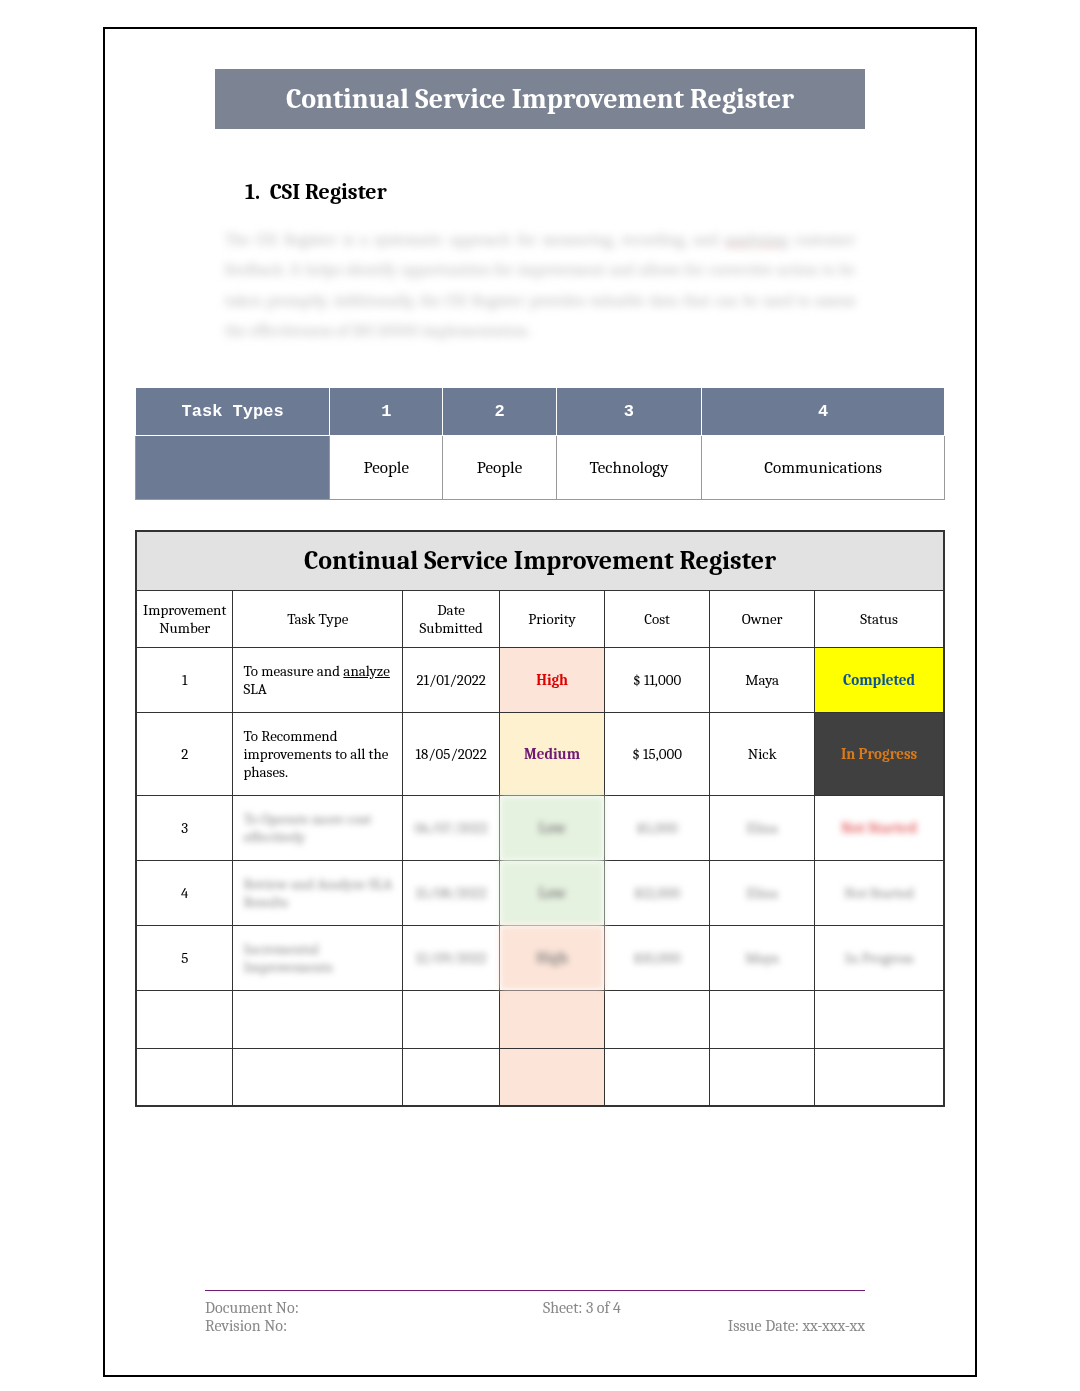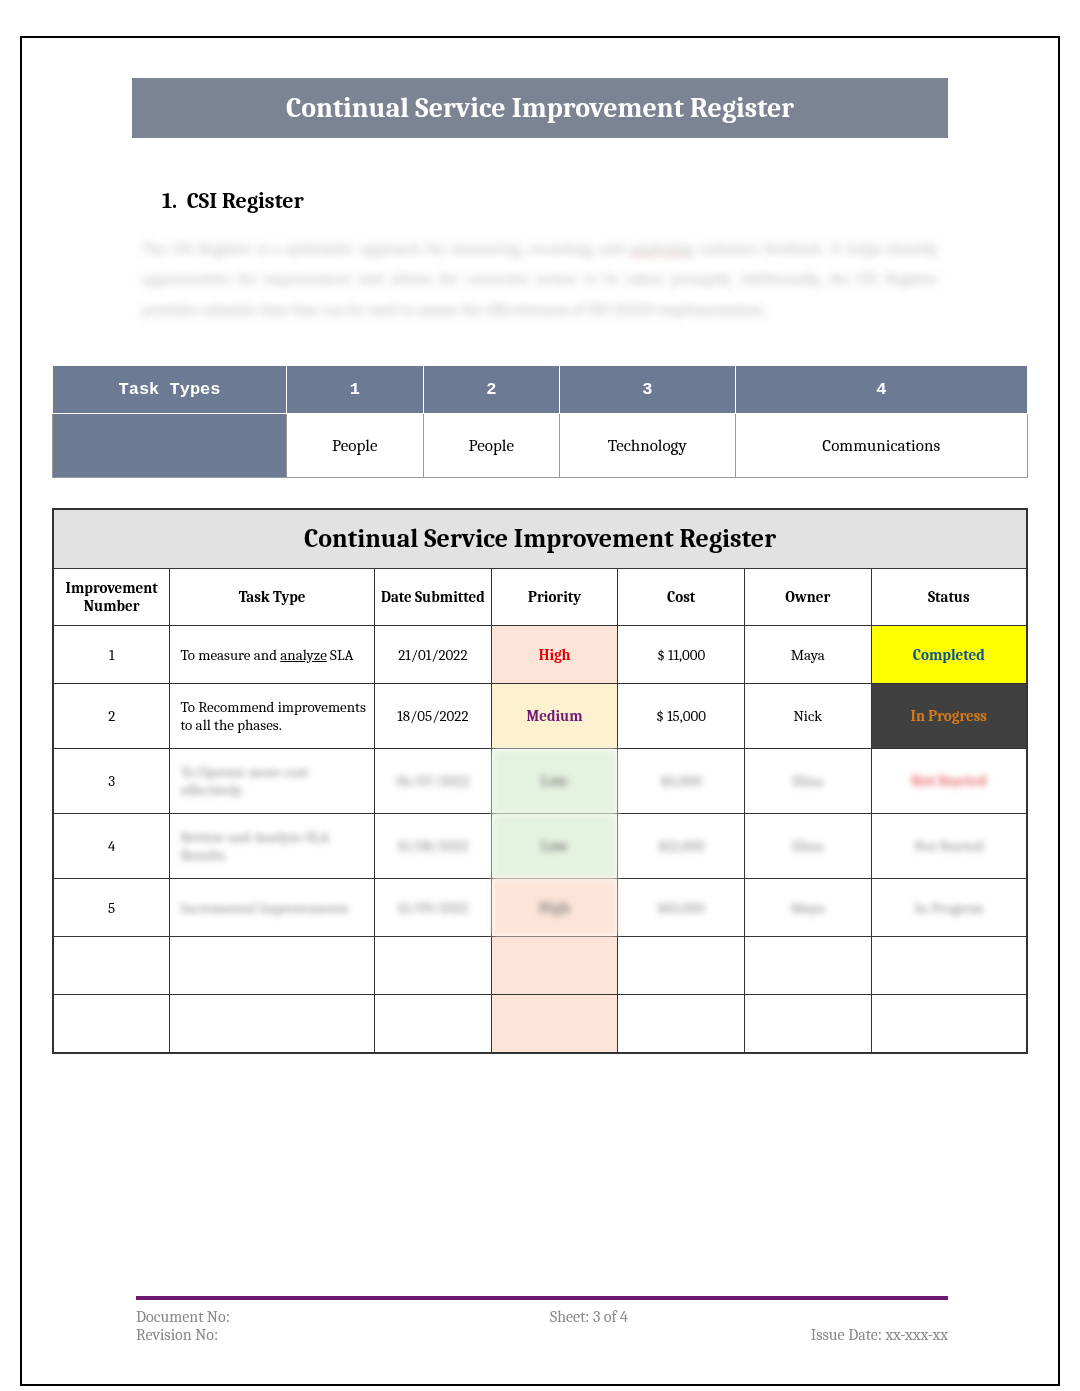--- a/index.html
+++ b/index.html
@@ -2,22 +2,22 @@
 <html><head>
 <meta charset="utf-8">
 <style>
   * { box-sizing: border-box; margin: 0; padding: 0; }
   body {
     font-family: Cambria, Georgia, serif;
     background: #fff;
     padding: 20px;
   }
   .page {
-    width: 1040px;
-    margin: 16px auto;
+    width: 874px;
+    margin: 7px auto;
     border: 2px solid #000;
     padding: 40px 30px 30px 30px;
     min-height: 1350px;
     position: relative;
   }
   .title-bar {
     background: #7c8494;
     color: #fff;
     text-align: center;
     font-weight: bold;
@@ -71,21 +71,21 @@
     font-weight: bold;
     font-size: 26px;
     text-align: center;
     padding: 14px 0;
     border: 1px solid #333;
   }
   .csi-table th {
     border: 1px solid #333;
     padding: 10px 6px;
     font-size: 15px;
-    font-weight: bold;
+    font-weight: normal;
     text-align: center;
     background: #fff;
   }
   .csi-table td {
     border: 1px solid #333;
     padding: 14px 8px;
     font-size: 15px;
     text-align: center;
     vertical-align: middle;
     height: 58px;
@@ -99,23 +99,23 @@
   .status-inprogress { background: #404040; color: #d87a1a; font-weight: bold; }
   .blur-cell {
     filter: blur(3px);
     color: #888;
     user-select: none;
   }
   .blur-red { color: #e86d6d; }
   .footer {
     position: absolute;
     bottom: 40px;
-    left: 114px;
+    left: 100px;
     right: 110px;
-    border-top: 4px solid #701a75;
+    border-top: 1px solid #701a75;
     padding-top: 8px;
     color: #888;
     font-size: 16px;
   }
   .footer-row { display: flex; justify-content: space-between; }
   .underline { text-decoration: underline; }
 </style>
 </head>
 <body>
 

